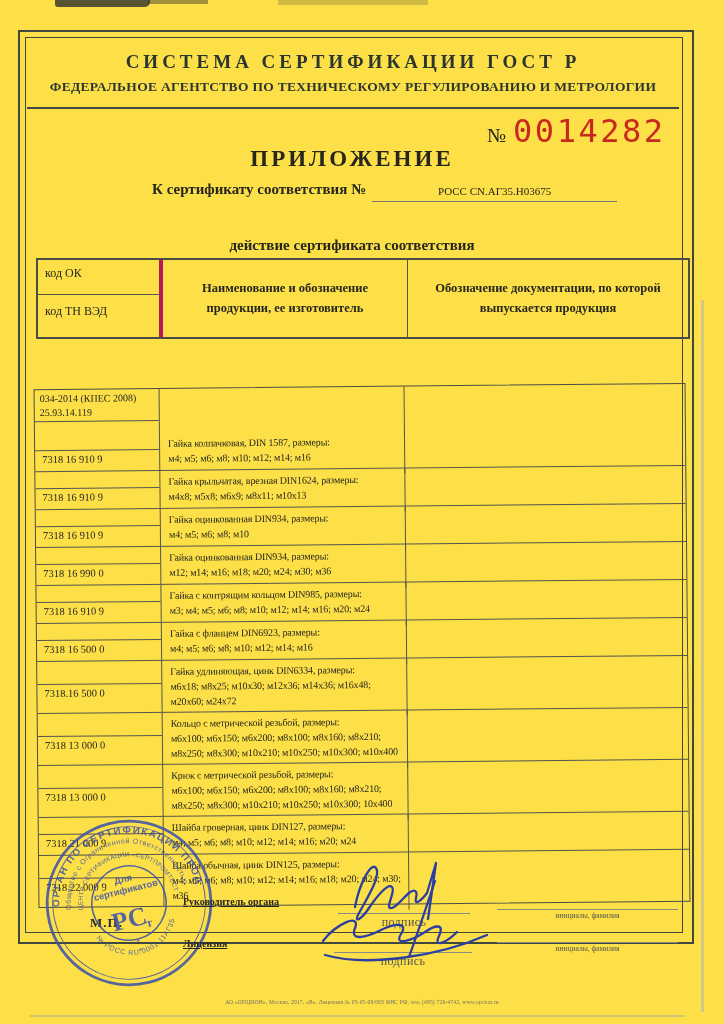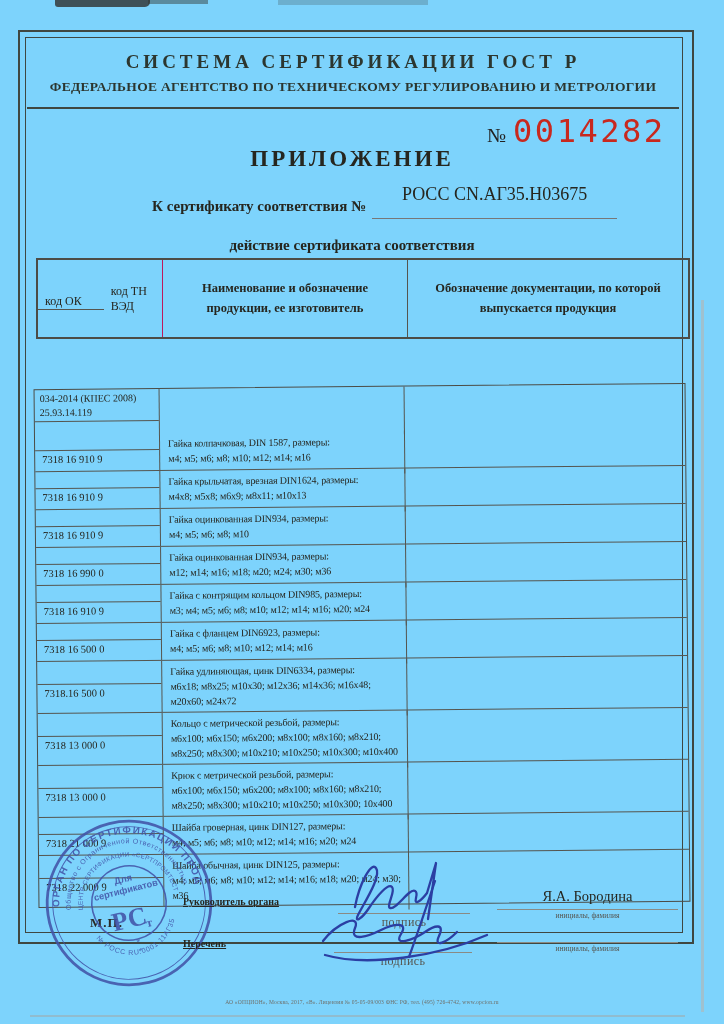--- a/index.html
+++ b/index.html
@@ -1,17 +1,17 @@
 <!DOCTYPE html>
 <html><head>
 <meta charset="utf-8">
 <style>
   html,body{margin:0;padding:0;}
   body{width:724px;height:1024px;background:#ffffff;font-family:"Liberation Serif","DejaVu Serif",serif;color:#26261f;}
-  .page{position:relative;width:724px;height:1024px;background:#7dd3fc;overflow:hidden;}
+  .page{position:relative;width:724px;height:1024px;background:#fde047;overflow:hidden;}
 
   
   .smudge{position:absolute;background:#30302d;}
   .smudge.s1{left:55px;top:0;width:95px;height:7px;opacity:.8;border-radius:0 0 5px 3px;}
   .smudge.s2{left:148px;top:0;width:60px;height:4px;opacity:.45;}
   .smudge.s3{left:278px;top:0;width:150px;height:5px;opacity:.22;}
   .edge-right{position:absolute;left:701px;top:300px;width:3px;height:712px;background:#b6b6b0;opacity:.6;}
   .edge-bottom{position:absolute;left:30px;top:1015px;width:655px;height:2px;background:#a5a5a0;opacity:.5;}
 
   
@@ -25,29 +25,29 @@
 
   
   .form-number{position:absolute;left:487px;top:112px;display:flex;align-items:baseline;gap:7px;}
   .form-number .nsign{font-size:20px;color:#222;}
   .form-number .digits{font-family:"DejaVu Sans Mono",monospace;font-size:32px;letter-spacing:2.5px;color:#c8281e;}
 
   .doc-title{position:absolute;left:24px;top:146px;width:656px;text-align:center;font-size:23px;font-weight:bold;letter-spacing:3px;color:#26261f;}
 
   .cert-line{position:absolute;left:152px;top:181px;display:flex;align-items:flex-end;}
   .cert-line .lbl{font-size:15px;font-weight:bold;padding-bottom:1px;}
-  .cert-line .val{display:inline-block;min-width:245px;margin-left:6px;text-align:center;font-size:18px;border-bottom:1px solid #777;padding-bottom:13px;transform:translateY(3px);}
+  .cert-line .val{display:inline-block;min-width:245px;margin-left:6px;text-align:center;font-size:11px;border-bottom:1px solid #777;padding-bottom:4px;transform:translateY(3px);}
 
   .purpose{position:absolute;left:24px;width:656px;text-align:center;font-size:15px;font-weight:bold;color:#26261f;}
   .purpose.p1{top:215px;}
   .purpose.p2{top:237px;}
 
   
   .htable{position:absolute;left:36px;top:258px;width:650px;height:77px;border:2px solid #4c4c46;display:grid;grid-template-columns:125px 245px 1fr;background:transparent;}
-  .htable .hc1{border-right:1px solid #be185d;display:flex;flex-direction:row;font-size:12px;align-items:center;}
+  .htable .hc1{border-right:4px solid #be185d;display:flex;flex-direction:column;font-size:12px;}
   .htable .hc1 .t{flex:1.15;border-bottom:1px solid #55554f;padding:6px 0 0 7px;}
   .htable .hc1 .b{flex:1;padding:9px 0 8px 7px;}
   .htable .hc2,.htable .hc3{display:flex;align-items:center;justify-content:center;text-align:center;font-size:12.5px;font-weight:bold;line-height:1.55;padding:16px 20px;}
   .htable .hc2{border-right:1px solid #55554f;}
 
   
   .btable{position:absolute;left:36px;top:386px;width:650px;border:1.5px solid #4c4c46;transform:rotate(-0.55deg);transform-origin:50% 50%;}
   .trow{display:grid;grid-template-columns:125px 245px 1fr;border-top:1px solid #55554f;min-height:37px;}
   .trow:first-child{border-top:none;}
   .td{min-height:100%;}
@@ -281,36 +281,35 @@
       <text x="100" y="89" text-anchor="middle" font-size="10" font-weight="bold" stroke="none" font-family="Liberation Sans, sans-serif">сертификатов</text>
       <text x="96" y="126" text-anchor="middle" font-size="28" font-weight="bold" stroke="none" font-family="Liberation Serif, serif">РС</text>
       <text x="116" y="130" text-anchor="middle" font-size="13" font-weight="bold" stroke="none" font-family="Liberation Serif, serif">т</text>
       <text x="100" y="146" text-anchor="middle" font-size="9" stroke="none">*</text>
       <text x="100" y="156" text-anchor="middle" font-size="9" stroke="none">*</text>
     </g>
   </svg>
   <div class="mp">М.П.</div>
 
   <div class="role r1">Руководитель органа</div>
-  <div class="role r2">Перечень</div>
+  <div class="role r2">Лицензия</div>
 
   <div class="sigline sl1"></div>
   <div class="sig-caption c1">подпись</div>
   <div class="sigline sl2"></div>
   <div class="sig-caption c2">подпись</div>
 
   <svg class="sig-svg" viewBox="0 0 195 128">
     <g fill="none" stroke="#2b3fa3" stroke-width="2.3" stroke-linecap="round" stroke-linejoin="round">
       <path d="M 40,64 C 44,42 56,18 61,25 C 67,33 49,60 43,72 C 39,80 46,77 54,65 C 62,53 73,40 77,44 C 81,48 71,63 75,65 C 79,67 88,55 94,50 C 99,46 103,47 101,55 C 99,63 106,58 112,50 L 121,20 L 113,76"></path>
       <path d="M 8,98 C 22,80 46,70 40,85 C 34,100 54,93 66,87 C 78,81 94,78 86,91 C 78,104 98,97 110,89 C 120,82 130,80 124,93 C 118,106 132,99 142,89"></path>
       <path d="M 120,38 C 112,62 102,92 94,114"></path>
       <path d="M 10,112 C 52,124 122,114 172,92"></path>
     </g>
   </svg>
 
-  <div class="pname n1">Я.А. Бородина</div>
   <div class="nline nl1"></div>
   <div class="ncaption nc1">инициалы, фамилия</div>
   <div class="nline nl2"></div>
   <div class="ncaption nc2">инициалы, фамилия</div>
 
   <div class="footer">АО «ОПЦИОН», Москва, 2017, «В». Лицензия № 05-05-09/003 ФНС РФ, тел. (495) 726-4742, www.opcion.ru</div>
 </div>
 
 </body></html>

